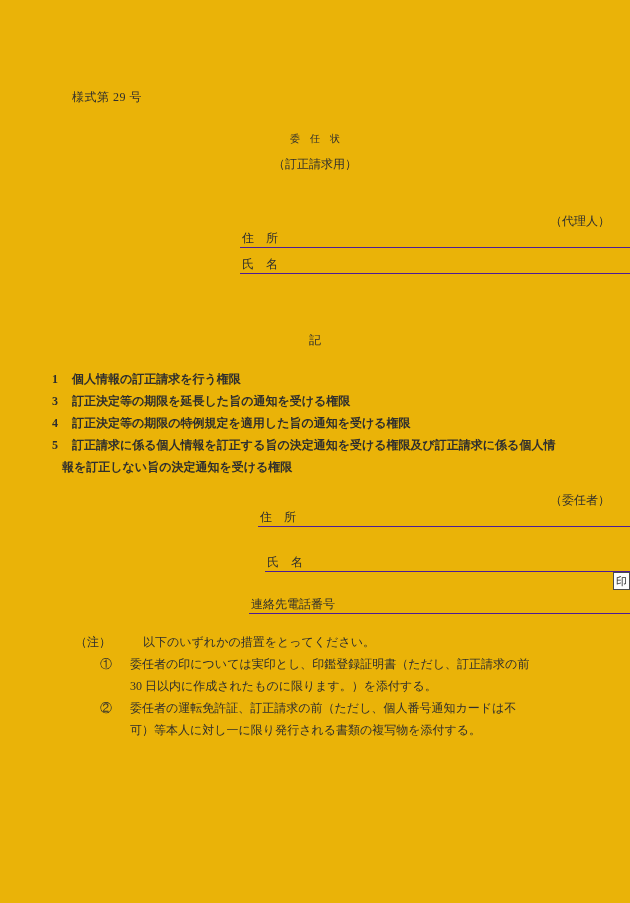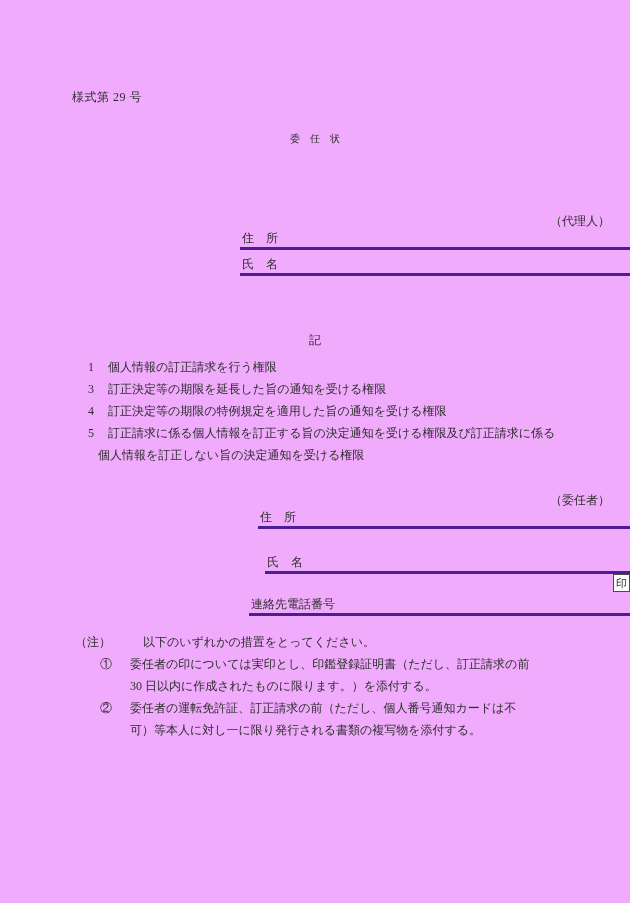--- a/index.html
+++ b/index.html
@@ -4,21 +4,21 @@
 <style>
   html, body {
     margin: 0;
     padding: 0;
     background: #fdfdfd;
   }
   .page {
     position: relative;
     width: 630px;
     height: 903px;
-    background: #f0abfc;
+    background: #eab308;
     font-family: "Liberation Serif", "DejaVu Serif", serif;
     font-size: 12px;
     color: #2e2e2e;
     overflow: hidden;
   }
   .abs { position: absolute; left: 0; right: 0; }
 
   .form-number {
     top: 89px;
     left: 72px;
@@ -41,21 +41,21 @@
     align-items: flex-end;
     height: 18px;
     flex-direction: column;
   }
   .section-label {
     margin-left: 75px;
     width: 80px;
     line-height: 17px;
   }
   .field {
-    border-bottom: 3px solid #4c1d95;
+    border-bottom: 1px solid #4c1d95;
     line-height: 17px;
     padding-left: 2px;
     box-sizing: border-box;
     font-family: Liberation Serif, serif;
   }
   .field.agent-w   { width: 390px; }
   .field.p-addr-w  { width: 372px; }
   .field.p-name-w  { width: 365px; }
   .field.p-phone-w { width: 381px; }
 
@@ -82,24 +82,25 @@
     top: 296px;
     left: 72px;
     right: auto;
   }
   .list-title {
     top: 332px;
     text-align: center;
   }
 
   .delegated-list {
-    top: 356px;
-    padding-left: 98px;
+    top: 368px;
+    padding-left: 62px;
     padding-right: 68px;
     line-height: 22px;
+    font-weight: bold;
   }
   .doc-item {
     text-indent: -10px;
   }
   .doc-item .num {
     display: inline-block;
     width: 20px;
     text-indent: 0;
   }
 
@@ -124,20 +125,21 @@
   }
 </style>
 </head>
 <body>
 
 <div class="page">
 
   <div class="abs form-number">様式第 29 号</div>
 
   <div class="abs doc-title">委　任　状</div>
+  <div class="abs doc-subtitle">（訂正請求用）</div>
 
   <div class="abs field-row row-agent-address">
     <span class="section-label">（代理人）</span>
     <span class="field agent-w"><span>住　所</span></span>
   </div>
   <div class="abs field-row row-agent-name">
     <span class="section-label"></span>
     <span class="field agent-w"><span>氏　名</span></span>
   </div>
 

